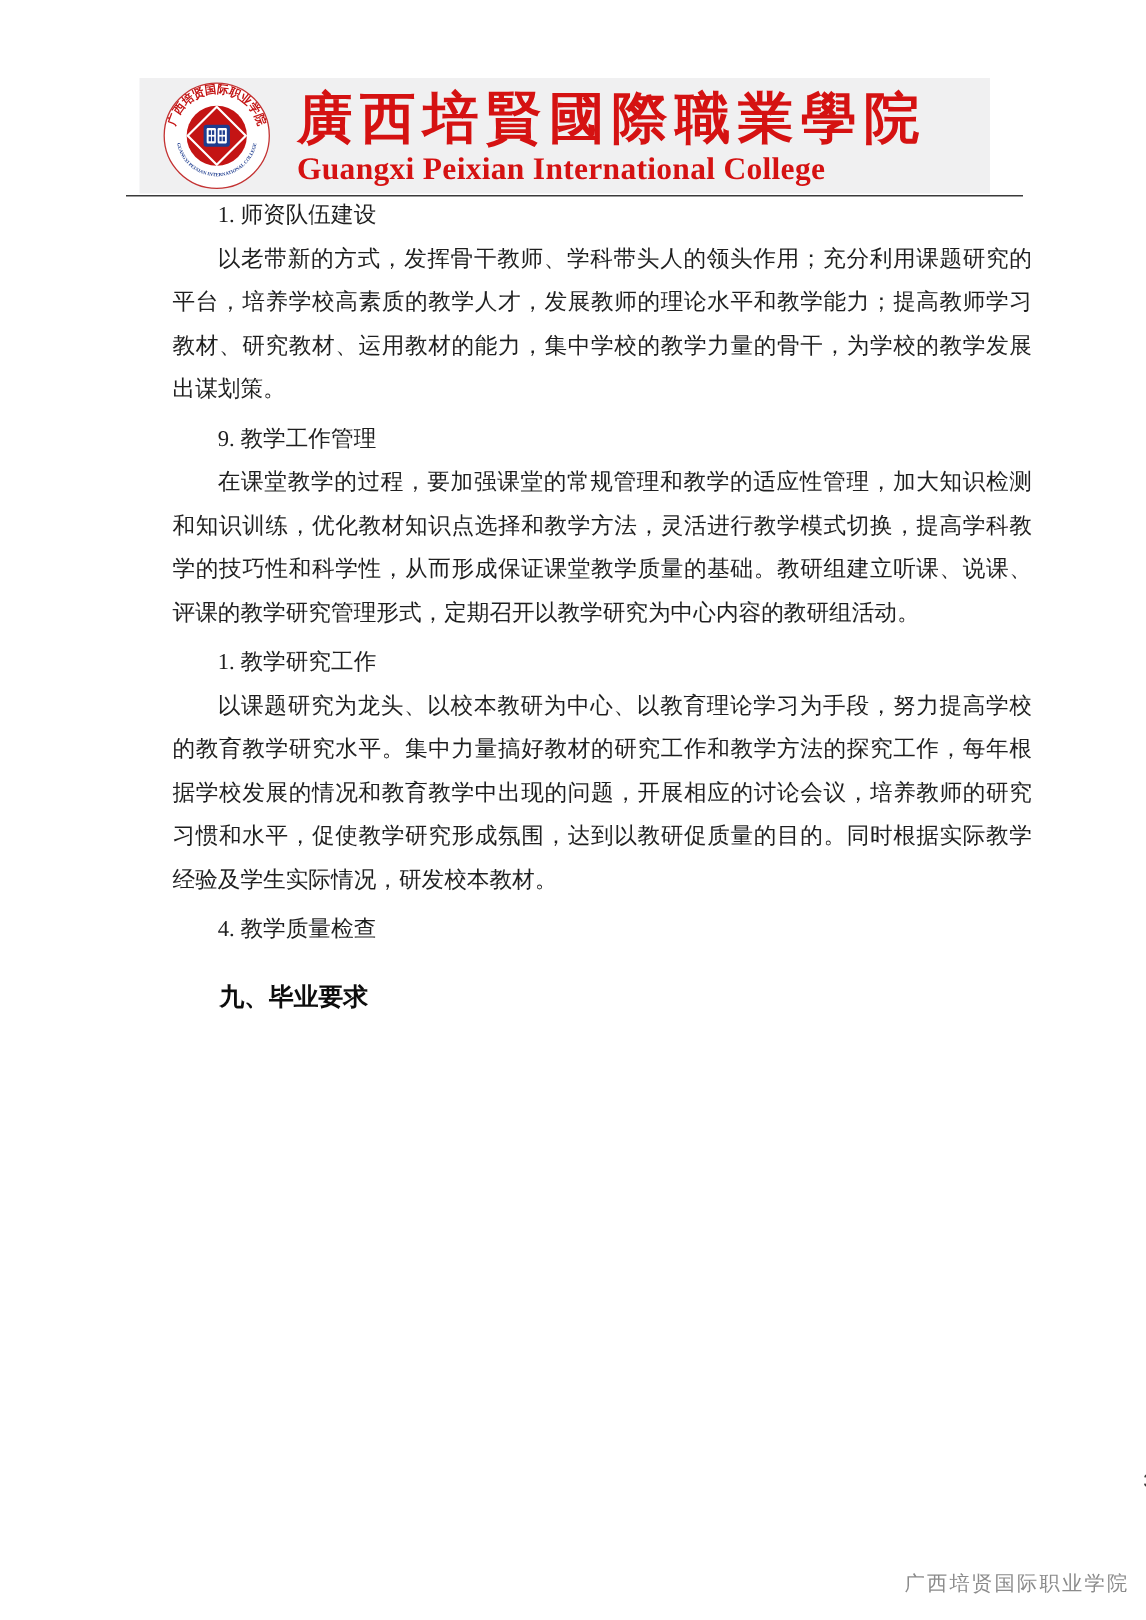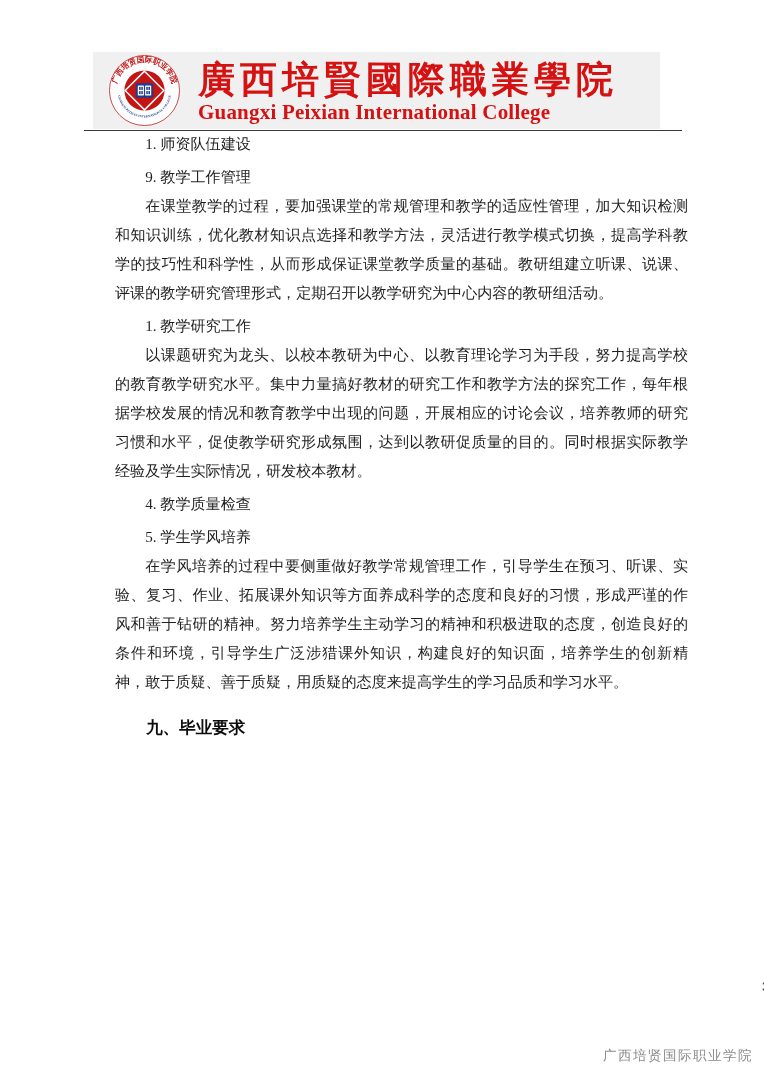--- a/index.html
+++ b/index.html
@@ -91,35 +91,32 @@
     <div class="title-block">
       <div class="title-zh">廣西培賢國際職業學院</div>
       <div class="title-en">Guangxi Peixian International College</div>
     </div>
   </div>
   <div class="header-rule"></div>
 
   <div class="doc-body">
     <section>
       <div class="sec-head">1. 师资队伍建设</div>
+      <p class="sec-para">以老带新的方式，发挥骨干教师、学科带头人的领头作用；充分利用课题研究的平台，培养学校高素质的教学人才，发展教师的理论水平和教学能力；提高教师学习教材、研究教材、运用教材的能力，集中学校的教学力量的骨干，为学校的教学发展出谋划策。</p>
     </section>
     <section>
       <div class="sec-head">9. 教学工作管理</div>
       <p class="sec-para">在课堂教学的过程，要加强课堂的常规管理和教学的适应性管理，加大知识检测和知识训练，优化教材知识点选择和教学方法，灵活进行教学模式切换，提高学科教学的技巧性和科学性，从而形成保证课堂教学质量的基础。教研组建立听课、说课、评课的教学研究管理形式，定期召开以教学研究为中心内容的教研组活动。</p>
     </section>
     <section>
       <div class="sec-head">1. 教学研究工作</div>
       <p class="sec-para">以课题研究为龙头、以校本教研为中心、以教育理论学习为手段，努力提高学校的教育教学研究水平。集中力量搞好教材的研究工作和教学方法的探究工作，每年根据学校发展的情况和教育教学中出现的问题，开展相应的讨论会议，培养教师的研究习惯和水平，促使教学研究形成氛围，达到以教研促质量的目的。同时根据实际教学经验及学生实际情况，研发校本教材。</p>
     </section>
     <section>
       <div class="sec-head">4. 教学质量检查</div>
     </section>
-    <section>
-      <div class="sec-head">5. 学生学风培养</div>
-      <p class="sec-para">在学风培养的过程中要侧重做好教学常规管理工作，引导学生在预习、听课、实验、复习、作业、拓展课外知识等方面养成科学的态度和良好的习惯，形成严谨的作风和善于钻研的精神。努力培养学生主动学习的精神和积极进取的态度，创造良好的条件和环境，引导学生广泛涉猎课外知识，构建良好的知识面，培养学生的创新精神，敢于质疑、善于质疑，用质疑的态度来提高学生的学习品质和学习水平。</p>
-    </section>
     <h2 class="closing">九、毕业要求</h2>
   </div>
 
   <div class="page-number">35</div>
   <div class="watermark">广西培贤国际职业学院</div>
 
 </div>
 
 </body></html>

